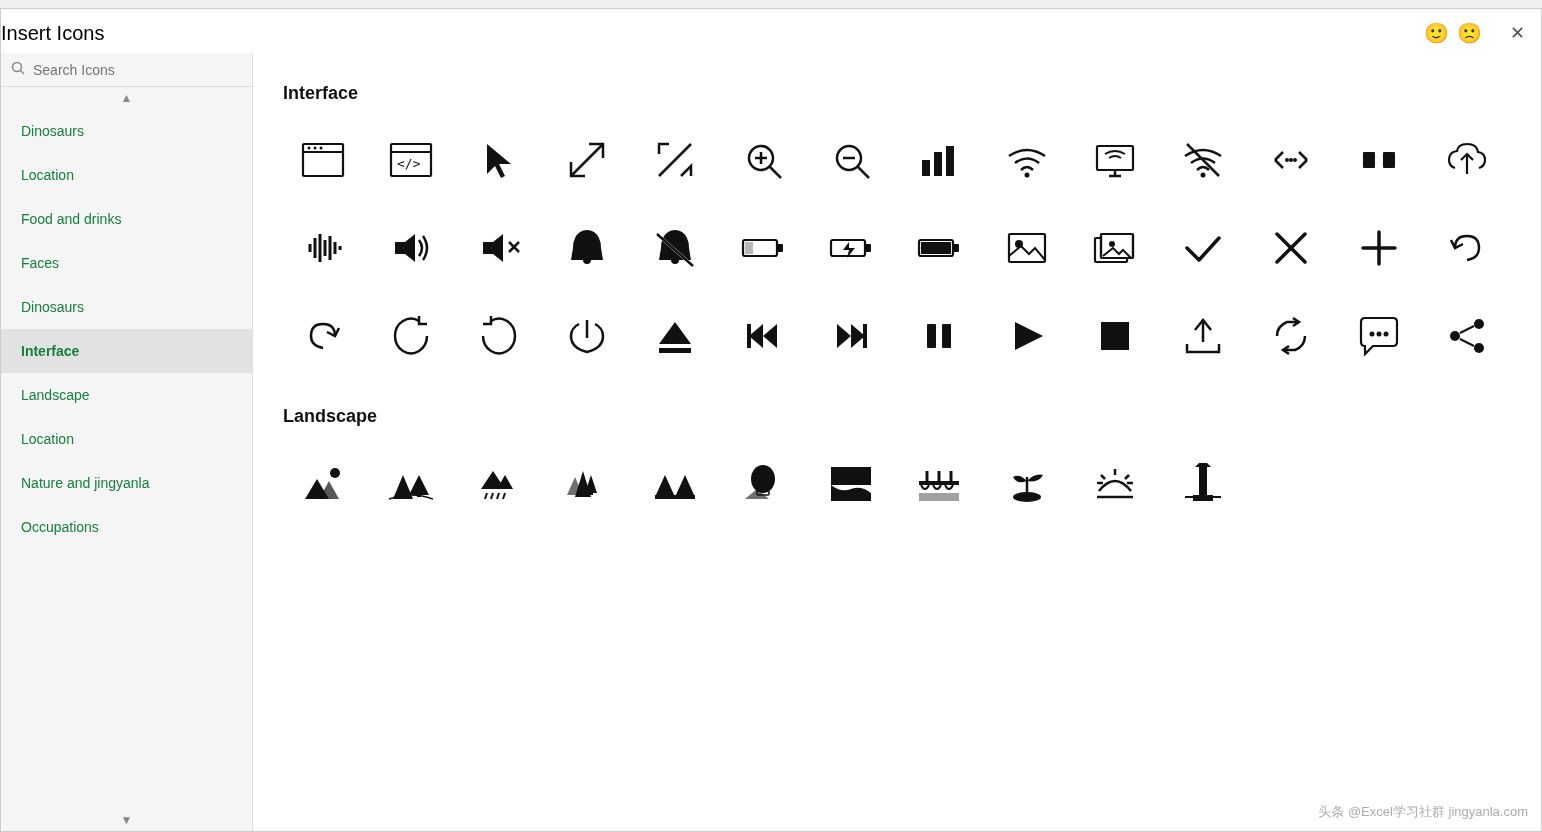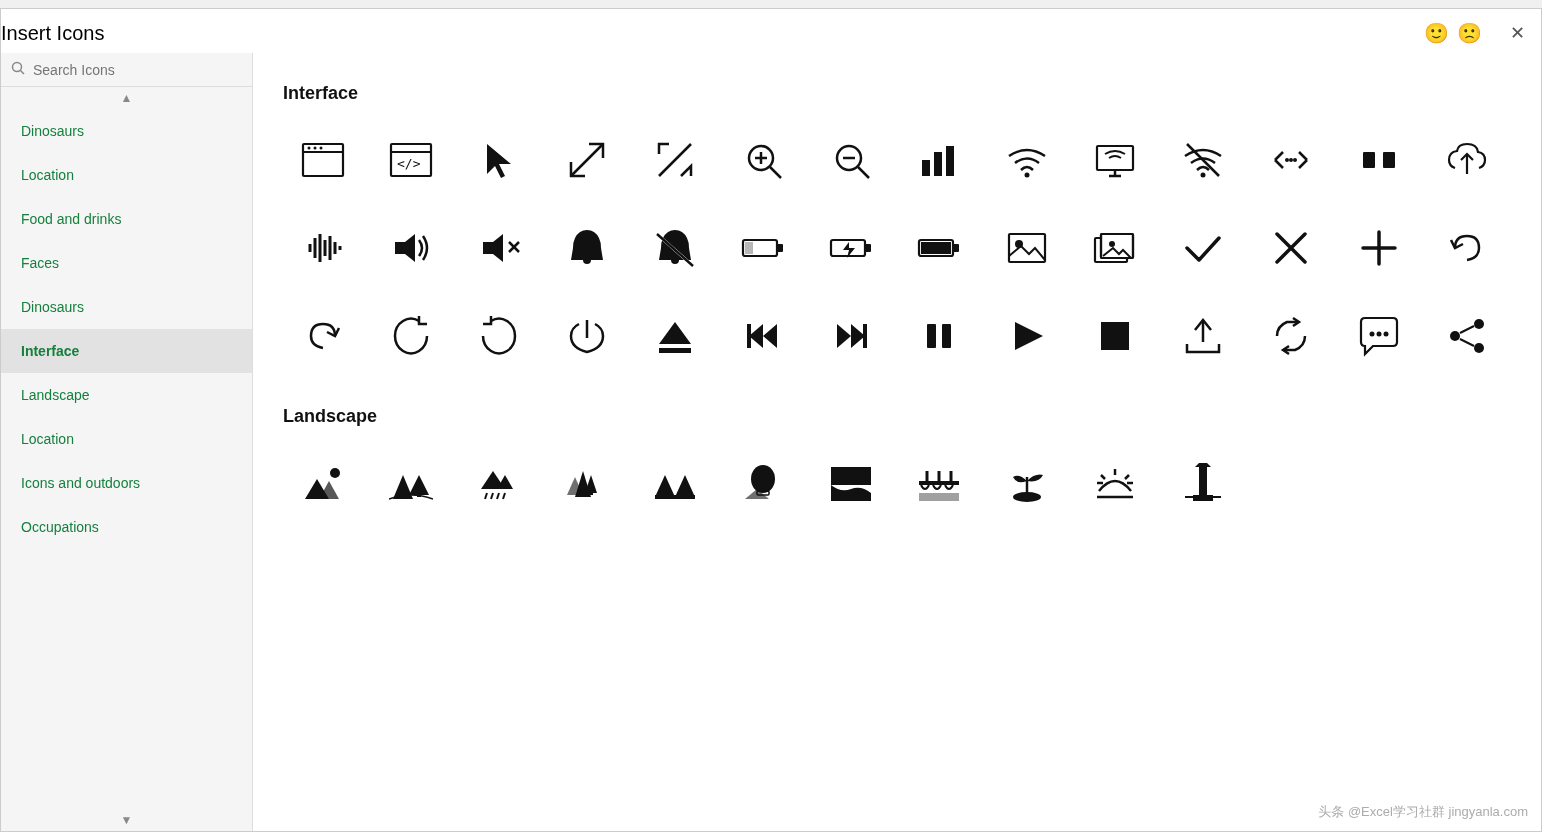--- a/index.html
+++ b/index.html
@@ -191,21 +191,21 @@
 
       <div class="sidebar-list">
         <div class="sidebar-item">Dinosaurs</div>
         <div class="sidebar-item">Location</div>
         <div class="sidebar-item">Food and drinks</div>
         <div class="sidebar-item">Faces</div>
         <div class="sidebar-item">Dinosaurs</div>
         <div class="sidebar-item active">Interface</div>
         <div class="sidebar-item">Landscape</div>
         <div class="sidebar-item">Location</div>
-        <div class="sidebar-item">Icons and outdoors</div>
+        <div class="sidebar-item">Nature and jingyanla</div>
         <div class="sidebar-item">Occupations</div>
       </div>
 
       <div class="scroll-arrow">▼</div>
     </div>
 
     <div class="main-content">
 
       <div class="section-title">Interface</div>
       <div class="icons-grid">

